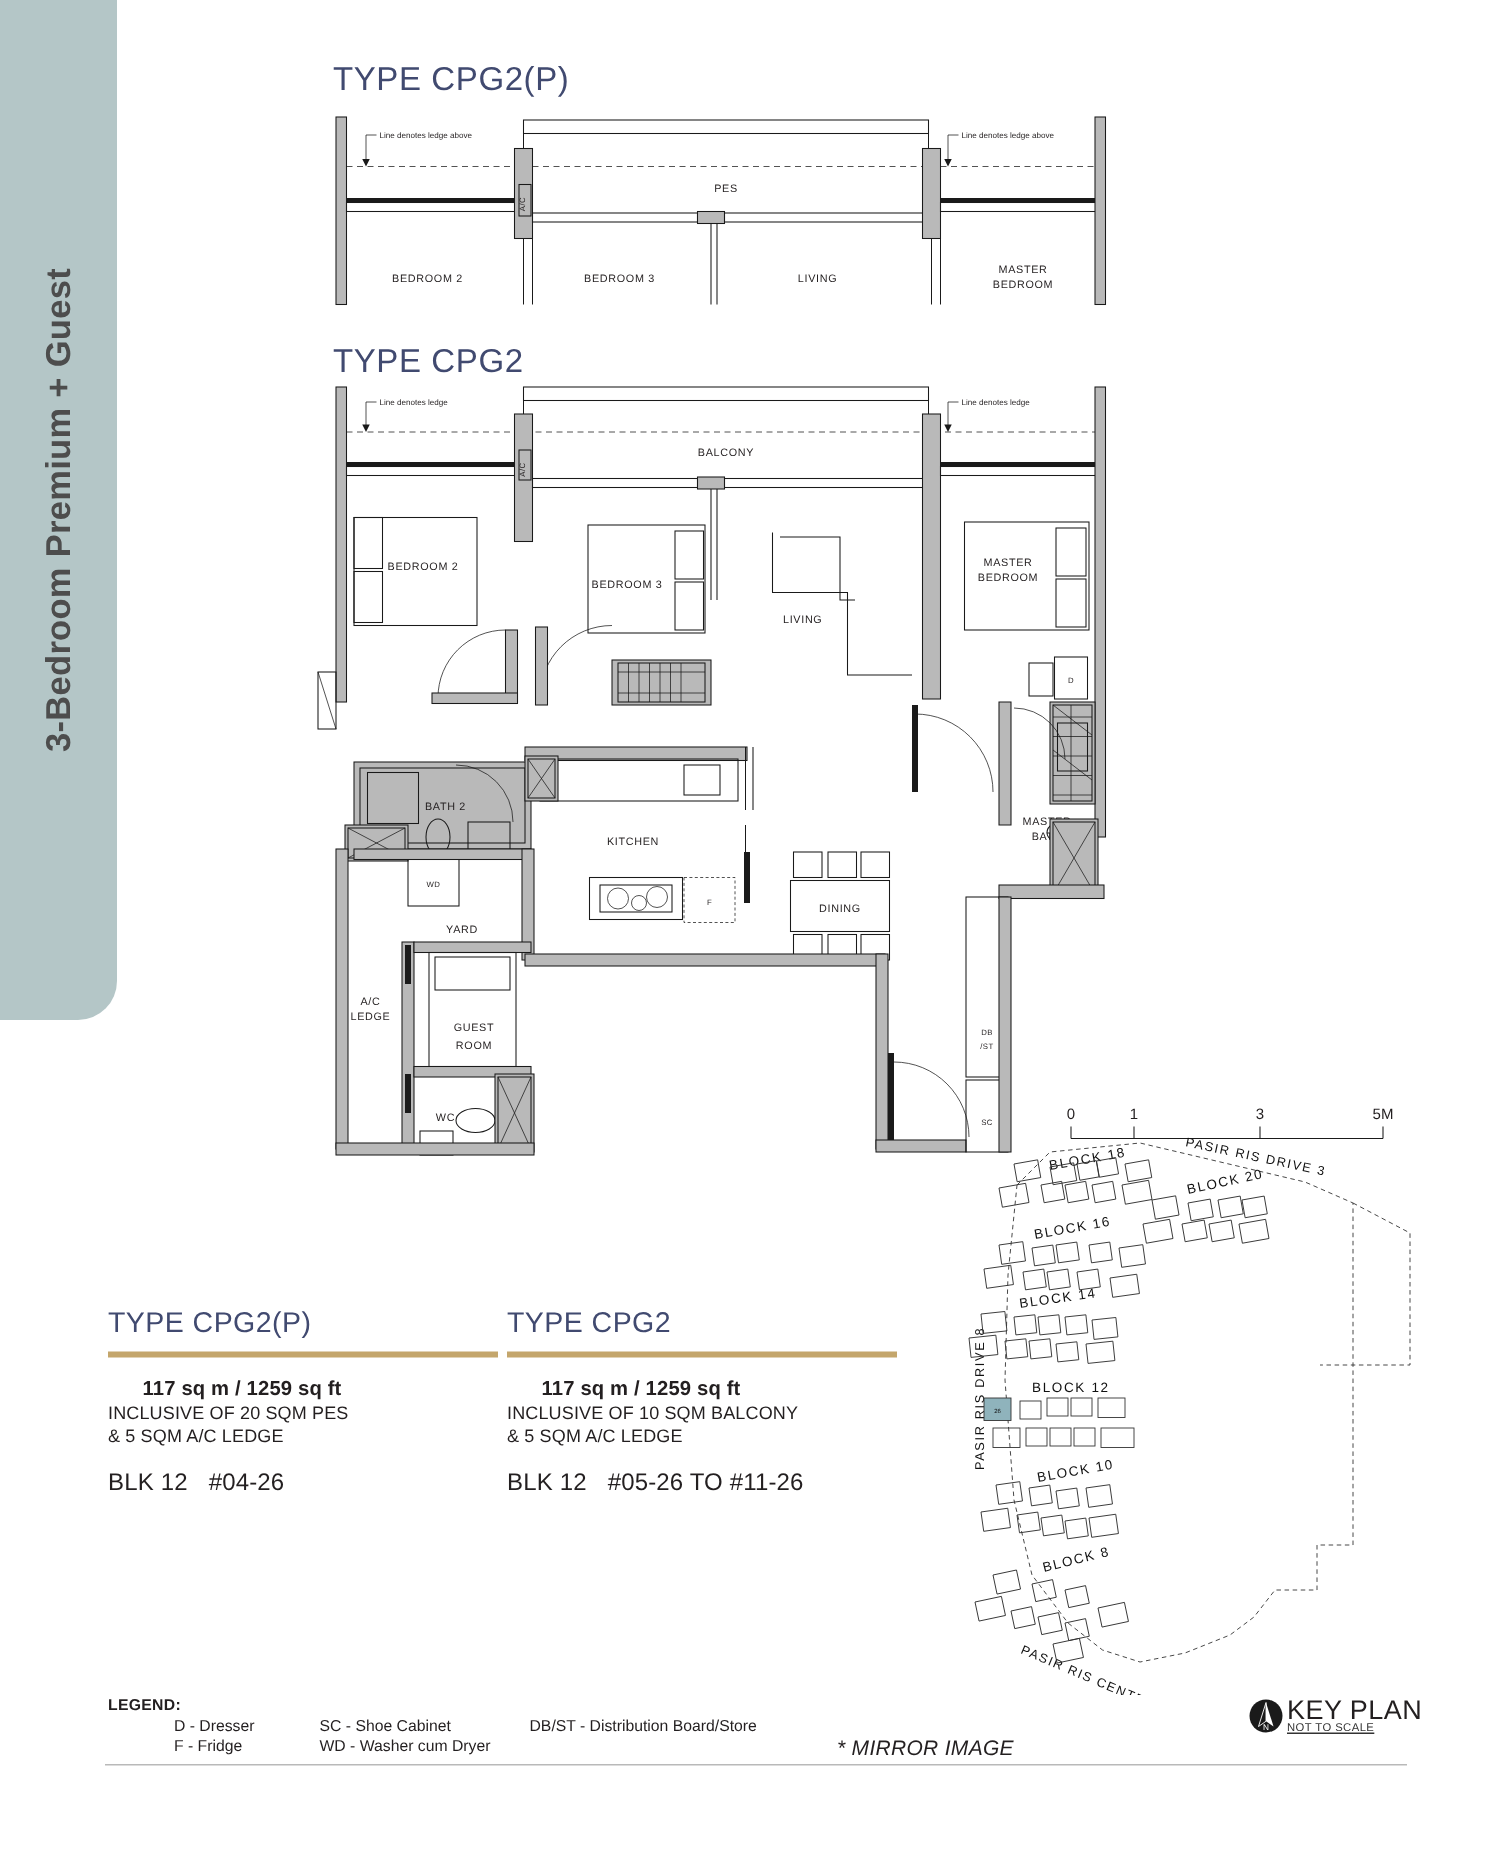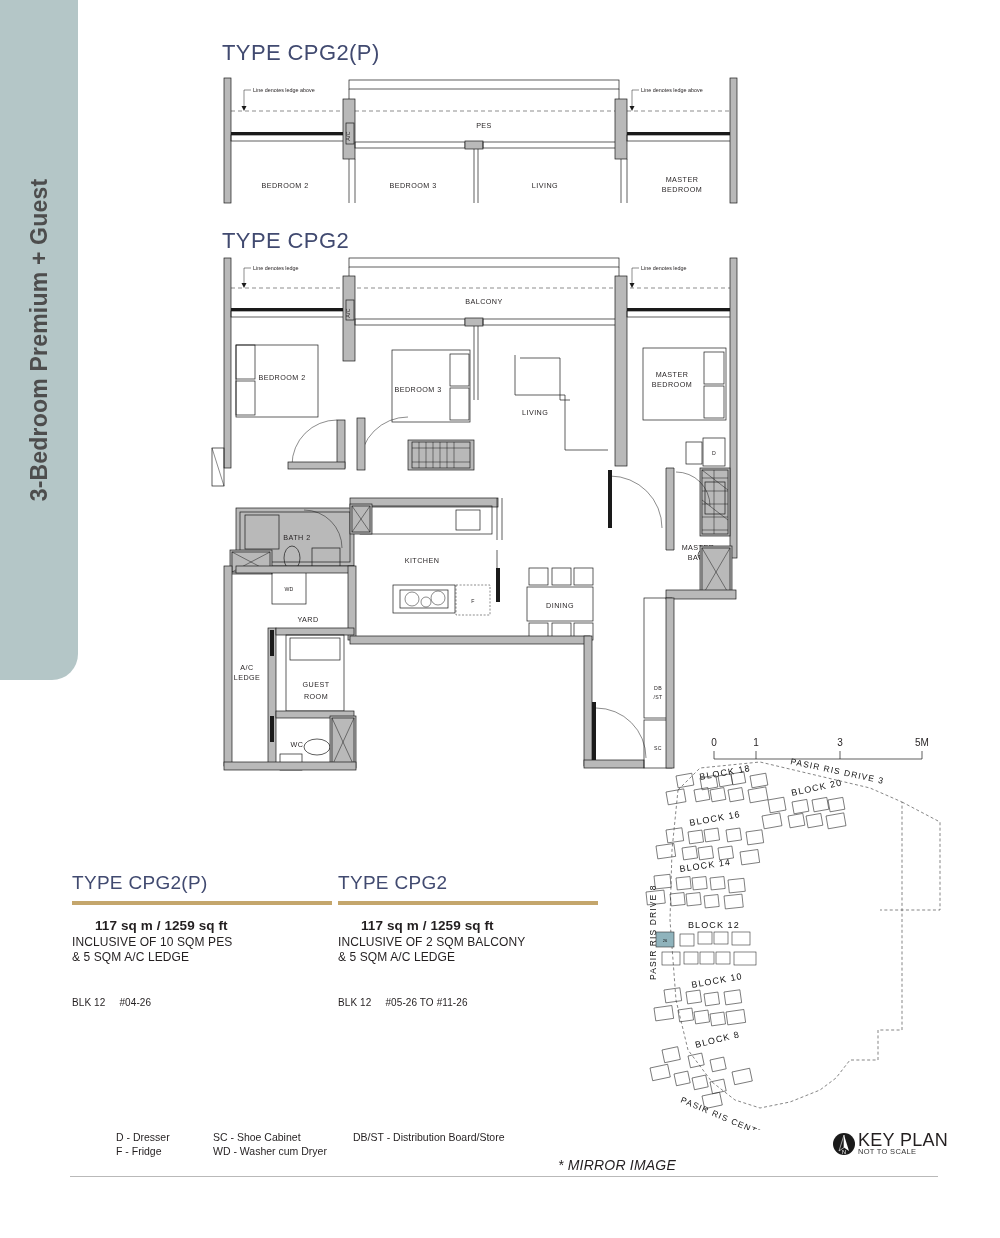--- a/index.html
+++ b/index.html
@@ -50,39 +50,39 @@
   .type-block { position: absolute; width: 260px; }
   #type-a { left: 72px; top: 872px; }
   #type-b { left: 338px; top: 872px; }
   .type-title {
     font-size: 19px; color: #414a70; letter-spacing: .3px;
     margin: 0 0 7px 0;
   }
   .type-rule { height: 4px; background: #c4a66c; width: 100%; margin-bottom: 13px; }
   .type-area { font-size: 13.5px; font-weight: bold; margin-bottom: 2px; letter-spacing: .1px; margin-left: 23px;}
   .type-sub  { font-size: 12px; line-height: 15px; letter-spacing: .1px; }
-  .type-blk  { font-size: 10px; margin-top: 32px; letter-spacing: .1px;}
+  .type-blk  { font-size: 16px; margin-top: 15px; letter-spacing: .1px;}
   .type-blk .sp { display:inline-block; width:14px; }
 
   
   #legend { position: absolute; left: 72px; top: 1131px; font-size: 10.5px; line-height: 13.5px; }
   #legend .lg-title { font-weight: bold; letter-spacing:.2px; }
   .lg-row { display: flex; padding-left: 44px; }
   .lg-c1 { width: 97px; }
   .lg-c2 { width: 140px; }
   .lg-c3 { width: 240px; }
   #mirror-note {
     position: absolute; left: 558px; top: 1157px;
     font-size: 14px; font-style: italic; letter-spacing: .2px;
   }
 
   
   #keyplan-cap { position: absolute; left: 858px; top: 1133px; }
   #keyplan-cap .kp-t { font-size: 18px; letter-spacing: .3px; line-height: 14px; }
-  #keyplan-cap .kp-s { font-size: 7.5px; letter-spacing: .3px; color:#333; }
+  #keyplan-cap .kp-s { font-size: 7.5px; letter-spacing: .3px; color:#333;text-decoration:underline; }
   #compass { position: absolute; left: 832px; top: 1132px; }
 
   
   #footer-rule { position: absolute; left: 70px; top: 1176px; width: 868px; height: 1px; background: #b9b9b9; }
   #footer { position: absolute; left: 72px; top: 1182px; width: 880px; font-size: 9.2px; line-height: 13px; color: #3a3a3a; }
 
   
   .rm  { font-family: "Liberation Sans", sans-serif; font-size: 7.2px; fill: #231f20; letter-spacing: .45px; }
   .rm-s{ font-family: "Liberation Sans", sans-serif; font-size: 5.2px; fill: #231f20; letter-spacing: .3px; }
   .note{ font-family: "Liberation Sans", sans-serif; font-size: 5.4px; fill: #231f20; }
@@ -495,39 +495,40 @@
       <rect x="92" y="342" width="18" height="13" transform="rotate(-12 92 342)"></rect>
       <rect x="62" y="366" width="18" height="13" transform="rotate(-12 62 366)"></rect>
     </g>
   </g>
 </svg>
 
 <div class="type-block" id="type-a">
   <div class="type-title">TYPE CPG2(P)</div>
   <div class="type-rule"></div>
   <div class="type-area">117 sq m / 1259 sq ft</div>
-  <div class="type-sub">INCLUSIVE OF 10 SQM PES</div>
+  <div class="type-sub">INCLUSIVE OF 20 SQM PES</div>
   <div class="type-sub">&amp; 5 SQM A/C LEDGE</div>
   <div class="type-blk">
     <span>BLK 12</span><span class="sp"></span><span>#04-26</span>
   </div>
 </div>
 
 <div class="type-block" id="type-b">
   <div class="type-title">TYPE CPG2</div>
   <div class="type-rule"></div>
   <div class="type-area">117 sq m / 1259 sq ft</div>
-  <div class="type-sub">INCLUSIVE OF 2 SQM BALCONY</div>
+  <div class="type-sub">INCLUSIVE OF 10 SQM BALCONY</div>
   <div class="type-sub">&amp; 5 SQM A/C LEDGE</div>
   <div class="type-blk">
     <span>BLK 12</span><span class="sp"></span><span>#05-26 TO #11-26</span>
   </div>
 </div>
 
 <div id="legend">
+  <div class="lg-title">LEGEND:</div>
   <div class="lg-row">
     <div class="lg-c1">D - Dresser</div>
     <div class="lg-c2">SC - Shoe Cabinet</div>
     <div class="lg-c3">DB/ST - Distribution Board/Store</div>
   </div>
   <div class="lg-row">
     <div class="lg-c1">F - Fridge</div>
     <div class="lg-c2">WD - Washer cum Dryer</div>
     <div class="lg-c3"></div>
   </div>

